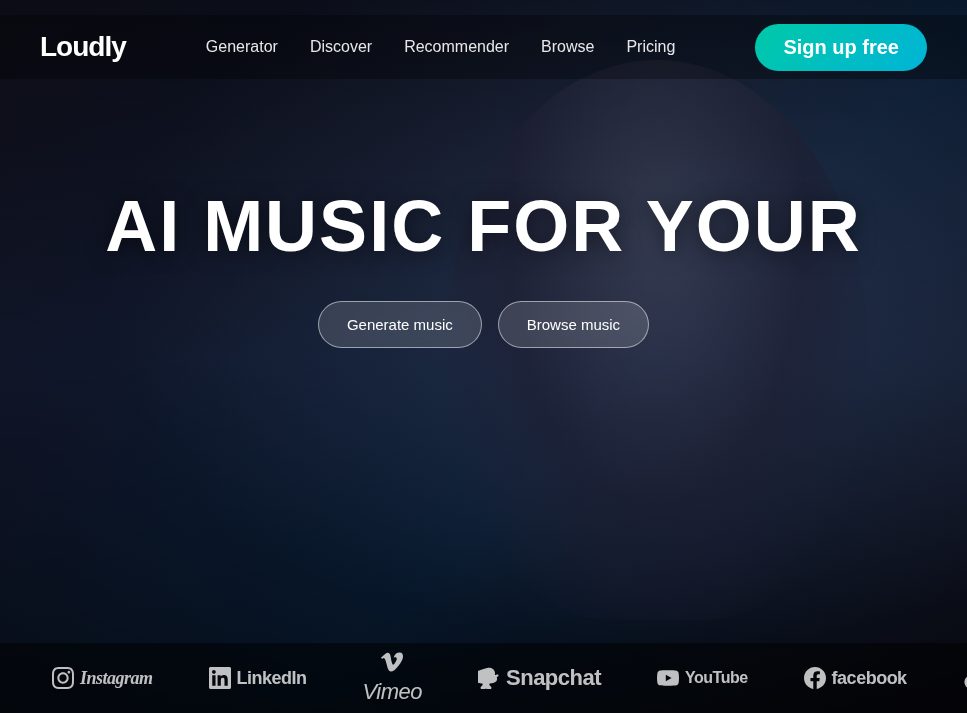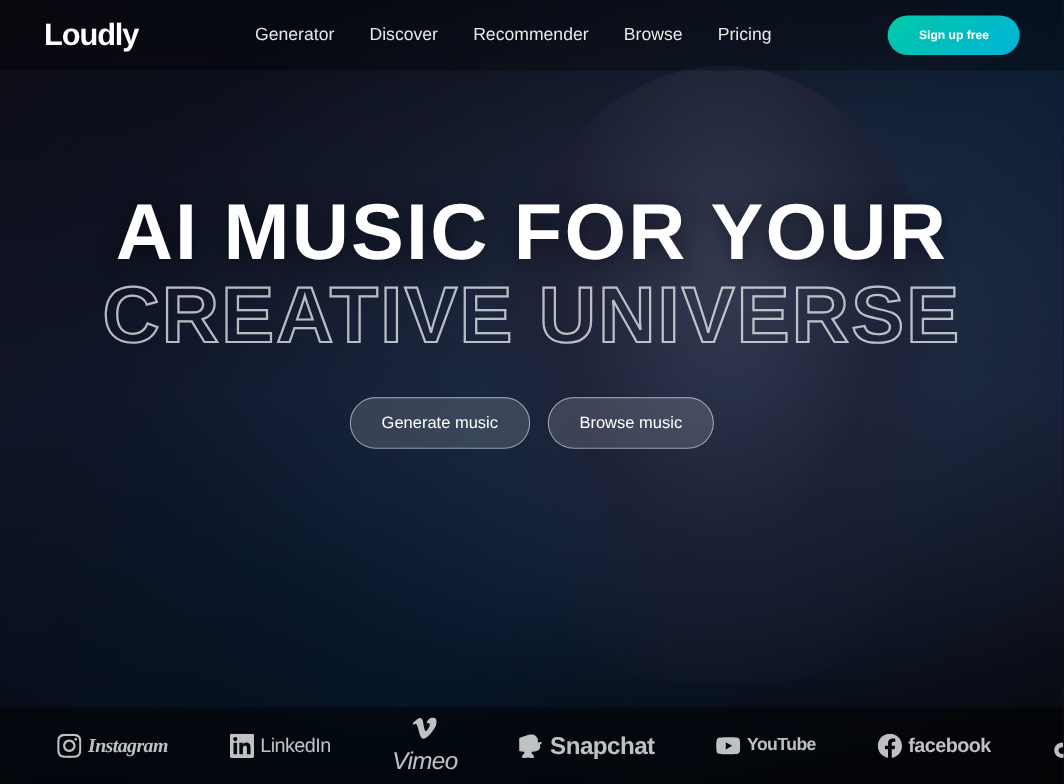--- a/index.html
+++ b/index.html
@@ -48,20 +48,21 @@
     
     .navbar {
       position: relative;
       z-index: 10;
       display: flex;
       align-items: center;
       justify-content: space-between;
       padding: 0 40px;
       height: 64px;
       background: rgba(0,0,0,0.3);
+      margin-top: 15px;
     }
 
     .logo {
       font-size: 28px;
       font-weight: 800;
       color: #fff;
       letter-spacing: -1px;
     }
 
     .nav-links {
@@ -79,21 +80,21 @@
       opacity: 0.9;
       cursor: pointer;
     }
 
     .signup-btn {
       background: linear-gradient(135deg, #00c9a7, #00b4d8);
       color: #fff;
       border: none;
       padding: 12px 28px;
       border-radius: 30px;
-      font-size: 11px;
+      font-size: 20px;
       font-weight: 600;
       cursor: pointer;
       white-space: nowrap;
     }
 
     
     .hero-content {
       position: relative;
       z-index: 5;
       text-align: center;
@@ -185,21 +186,21 @@
       align-items: center;
       gap: 6px;
       color: rgba(255,255,255,0.75);
       font-size: 18px;
       font-weight: 700;
       letter-spacing: -0.5px;
       flex-shrink: 0;
     }
 
     .social-item.instagram { font-style: italic; font-family: Georgia, serif; padding-left: 24px; }
-    .social-item.linkedin { font-weight: 400; }
+    .social-item.linkedin { font-weight: 700; }
     .social-item.vimeo { font-style: italic; font-weight: 300; font-size: 22px; flex-direction: column; }
     .social-item.snapchat { font-size: 22px; align-items: center; }
     .social-item.youtube { font-size: 16px; }
     .social-item.facebook { font-size: 18px; }
     .social-item.tiktok { font-size: 18px; }
 
     .social-icon-svg {
       width: 22px;
       height: 22px;
       fill: rgba(255,255,255,0.75);
@@ -230,21 +231,20 @@
     <li>
       <a>Pricing</a>
     </li>
   </ul>
 
   <button class="signup-btn">Sign up free</button>
 </nav>
 
 <div class="hero-content">
   <h1 class="hero-title-solid">AI MUSIC FOR YOUR</h1>
-  <h1 class="hero-title-outline">CREATIVE UNIVERSE</h1>
 
 
   <div class="hero-buttons">
     <button class="btn-generate">Generate music</button>
     <button class="btn-browse">Browse music</button>
   </div>
 </div>
 
 <div class="social-ticker">
   <div class="social-track">

